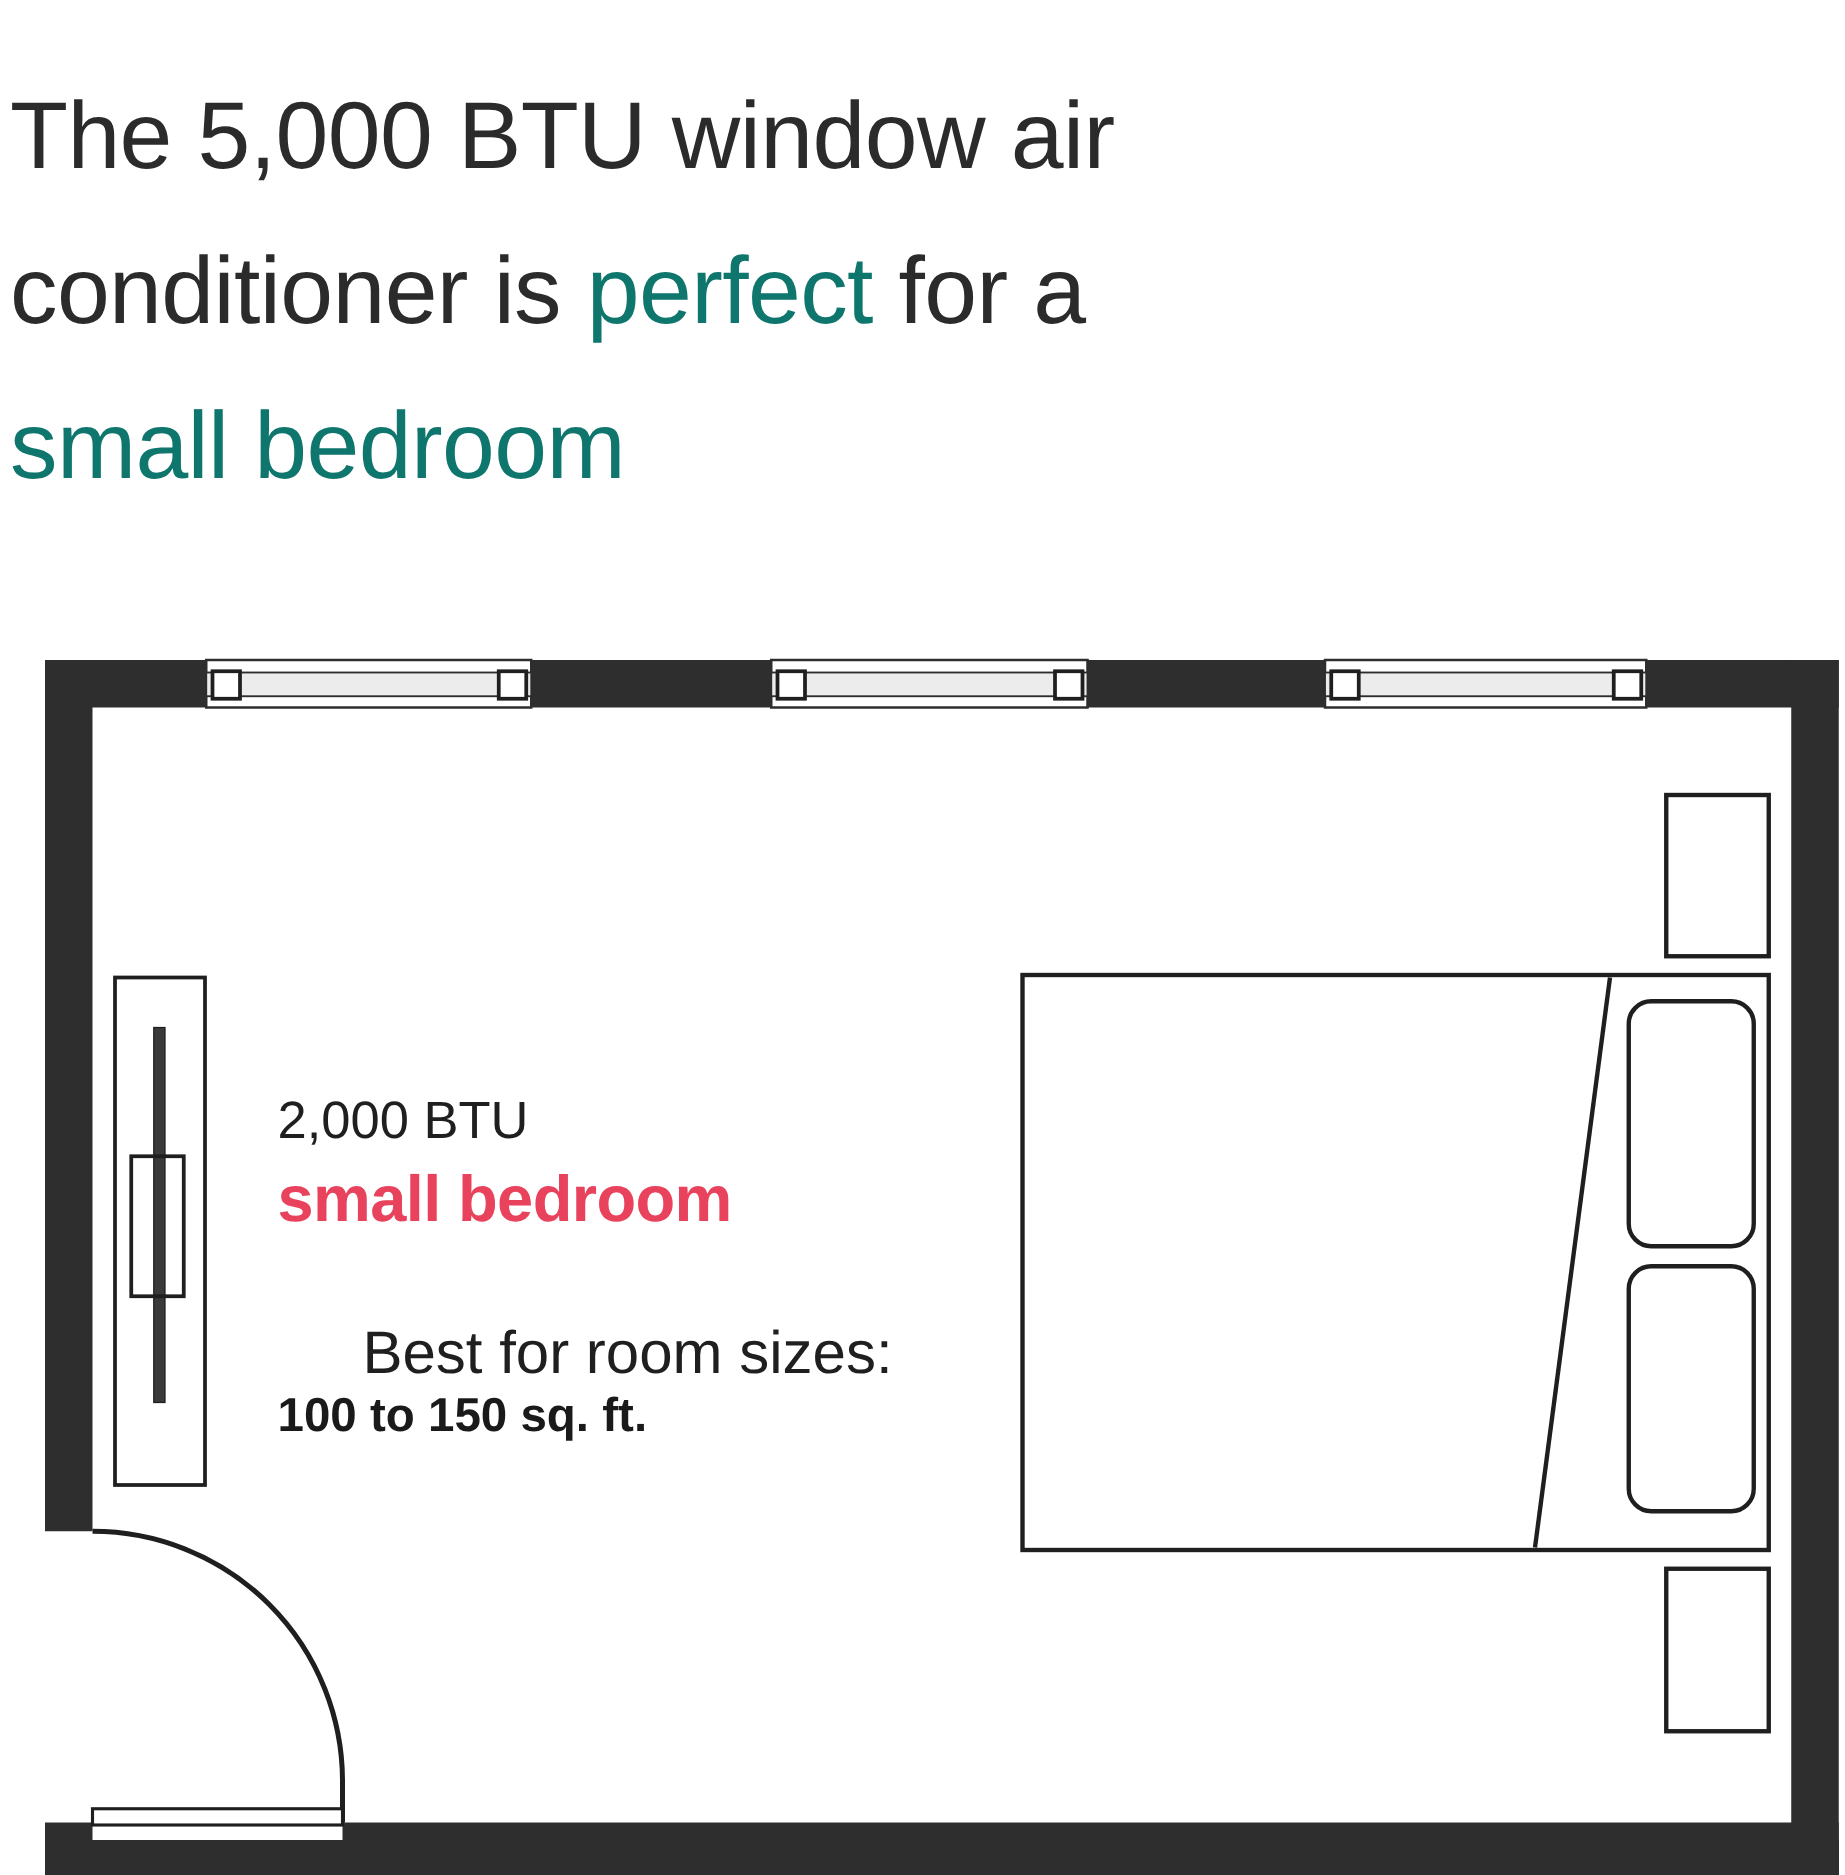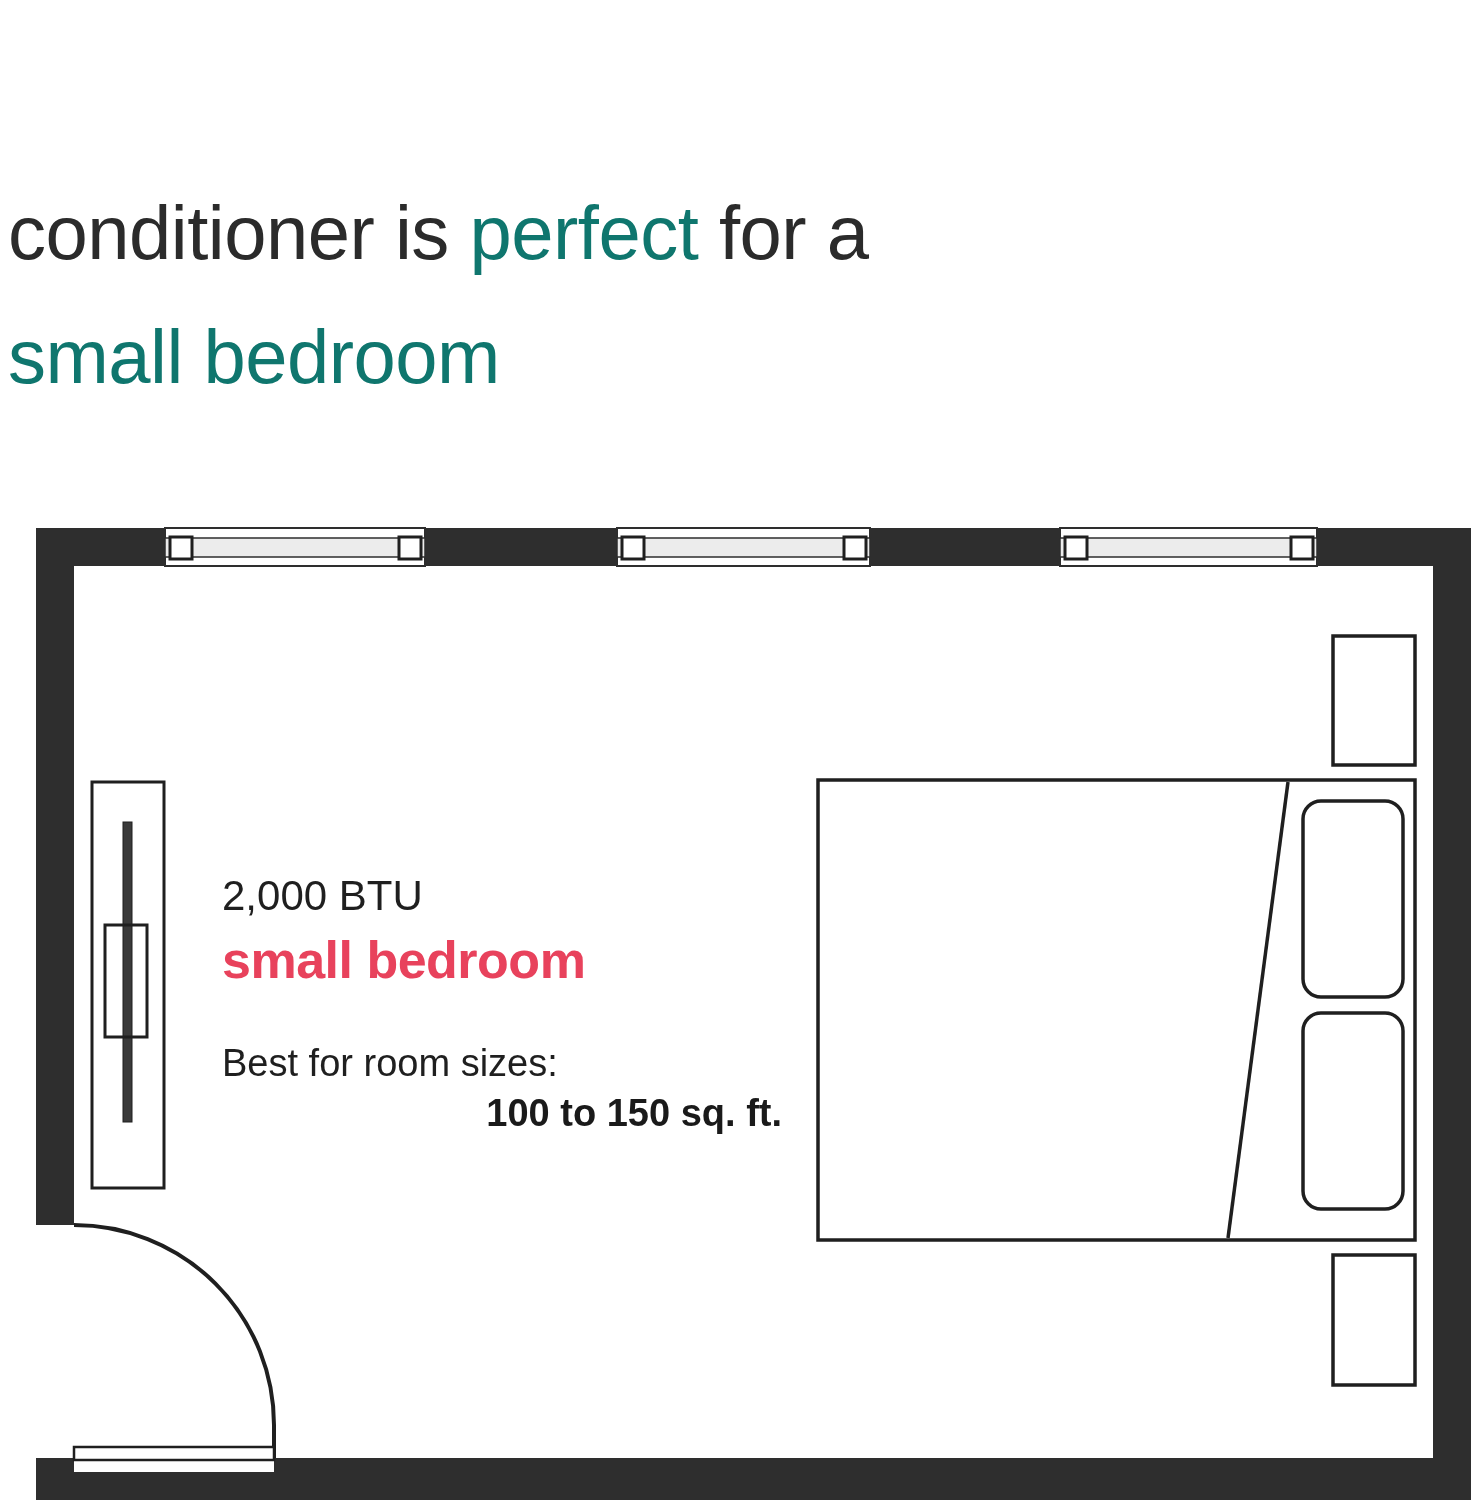--- a/index.html
+++ b/index.html
@@ -62,41 +62,41 @@
   }
   #plan-caption .cap-room {
     font-size: 52px;
     line-height: 68px;
     font-weight: 700;
     color: #E8425C;
     letter-spacing: -0.5px;
     margin-top: 2px;
   }
   #plan-caption .cap-best {
-    font-size: 38px;
+    font-size: 48px;
     line-height: 50px;
     font-weight: 400;
     color: #1f1f1f;
-    margin-top: 44px;
+    margin-top: 64px;
+    text-align: center;
   }
   #plan-caption .cap-size {
     font-size: 38px;
     line-height: 50px;
     font-weight: 700;
     color: #1a1a1a;
-    text-align: right;
   }
 </style>
 </head>
 <body>
 
 <div id="page">
 
   <h1 id="headline">
-    <br>
+    <span>The 5,000 BTU window air</span><br>
     <span>conditioner is </span><span class="accent">perfect</span><span> for a</span><br>
     <span class="accent">small bedroom</span>
   </h1>
 
   <div id="floorplan">
     <svg width="1476" height="1500" viewBox="0 0 1476 1500" xmlns="http://www.w3.org/2000/svg">
 
       <g>
 
         <rect x="36" y="528" width="129" height="38" fill="#2e2e2e"></rect>

